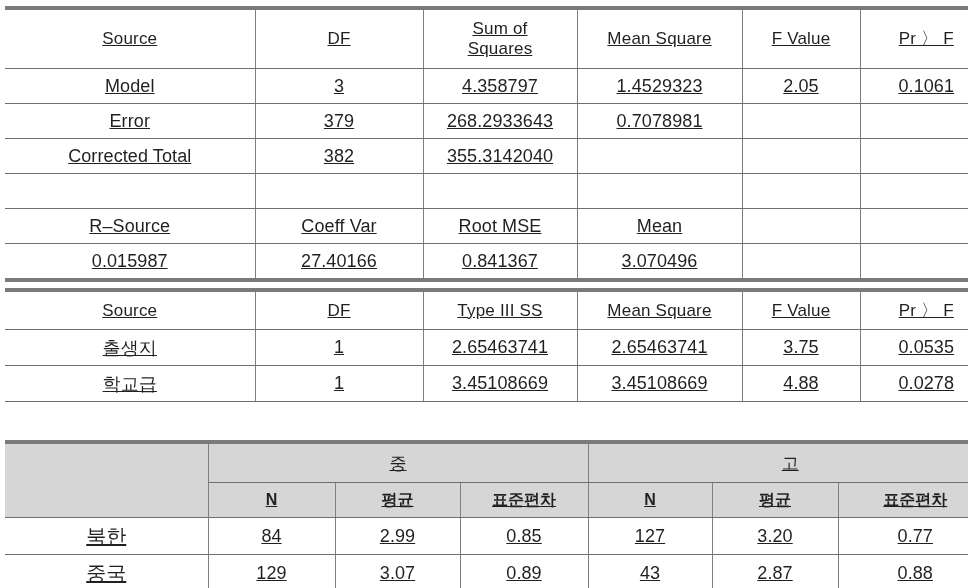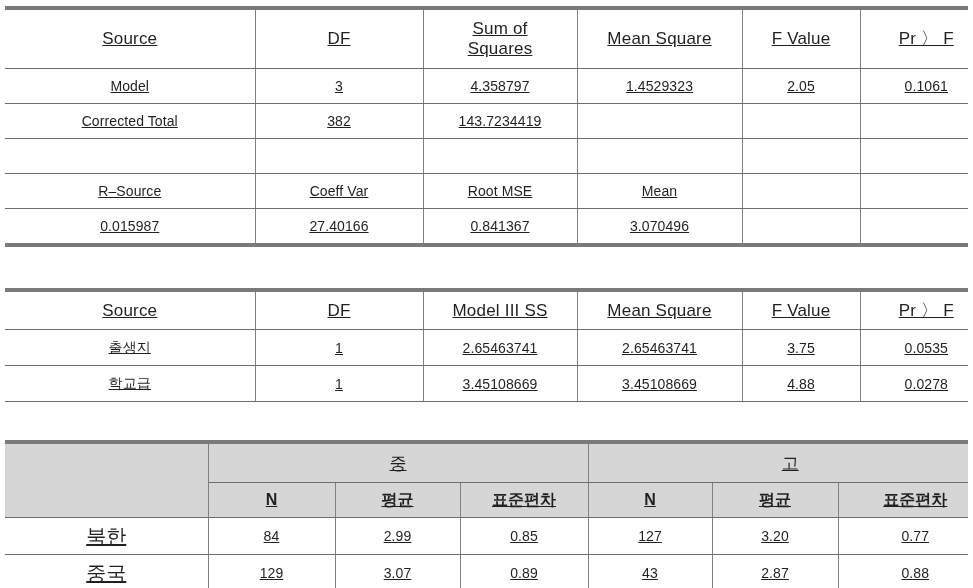--- a/index.html
+++ b/index.html
@@ -52,21 +52,21 @@
 
   th.hdr {
     background: #d6d6d6;
     font-size: 17px;
     letter-spacing: 0.2px;
     border-top: 0;
     border-bottom: 1px solid #6e6e6e;
   }
 
   td.val {
-    font-size: 14px;
+    font-size: 18px;
     letter-spacing: 0.1px;
   }
   td.blank {
     font-size: 15.5px;
   }
 
   
   .t1 { position: absolute; top: 6px; left: 0; }
   .t1 th.hdr { height: 58px; line-height: 20px; }
   .t1 td { height: 34px; }
@@ -114,23 +114,31 @@
     <tbody>
       <tr>
         <td class="val edge-l">Model</td>
         <td class="val">3</td>
         <td class="val">4.358797</td>
         <td class="val">1.4529323</td>
         <td class="val">2.05</td>
         <td class="val edge-r">0.1061</td>
       </tr>
       <tr>
+        <td class="val edge-l">Error</td>
+        <td class="val">379</td>
+        <td class="val">268.2933643</td>
+        <td class="val">0.7078981</td>
+        <td class="val"></td>
+        <td class="val edge-r"></td>
+      </tr>
+      <tr>
         <td class="val edge-l">Corrected  Total</td>
         <td class="val">382</td>
-        <td class="val">143.7234419</td>
+        <td class="val">355.3142040</td>
         <td class="val"></td>
         <td class="val"></td>
         <td class="val edge-r"></td>
       </tr>
       <tr>
         <td class="blank edge-l"></td>
         <td class="blank"></td>
         <td class="blank"></td>
         <td class="blank"></td>
         <td class="blank"></td>
@@ -161,21 +169,21 @@
         <col style="width:168px">
         <col style="width:154px">
       <col style="width:165px">
         <col style="width:118px">
         <col style="width:108px">
     </colgroup>
     <thead>
       <tr>
         <th class="hdr edge-l thick-top"><span>Source</span></th>
         <th class="hdr thick-top"><span>DF</span></th>
-        <th class="hdr thick-top"><span>Model III SS</span></th>
+        <th class="hdr thick-top"><span>Type III SS</span></th>
         <th class="hdr thick-top"><span>Mean Square</span></th>
         <th class="hdr thick-top"><span>F Value</span></th>
         <th class="hdr edge-r thick-top"><span>Pr 〉 F</span></th>
       </tr>
     </thead>
     <tbody>
       <tr>
         <td class="val edge-l">출생지</td>
         <td class="val">1</td>
         <td class="val">2.65463741</td>

